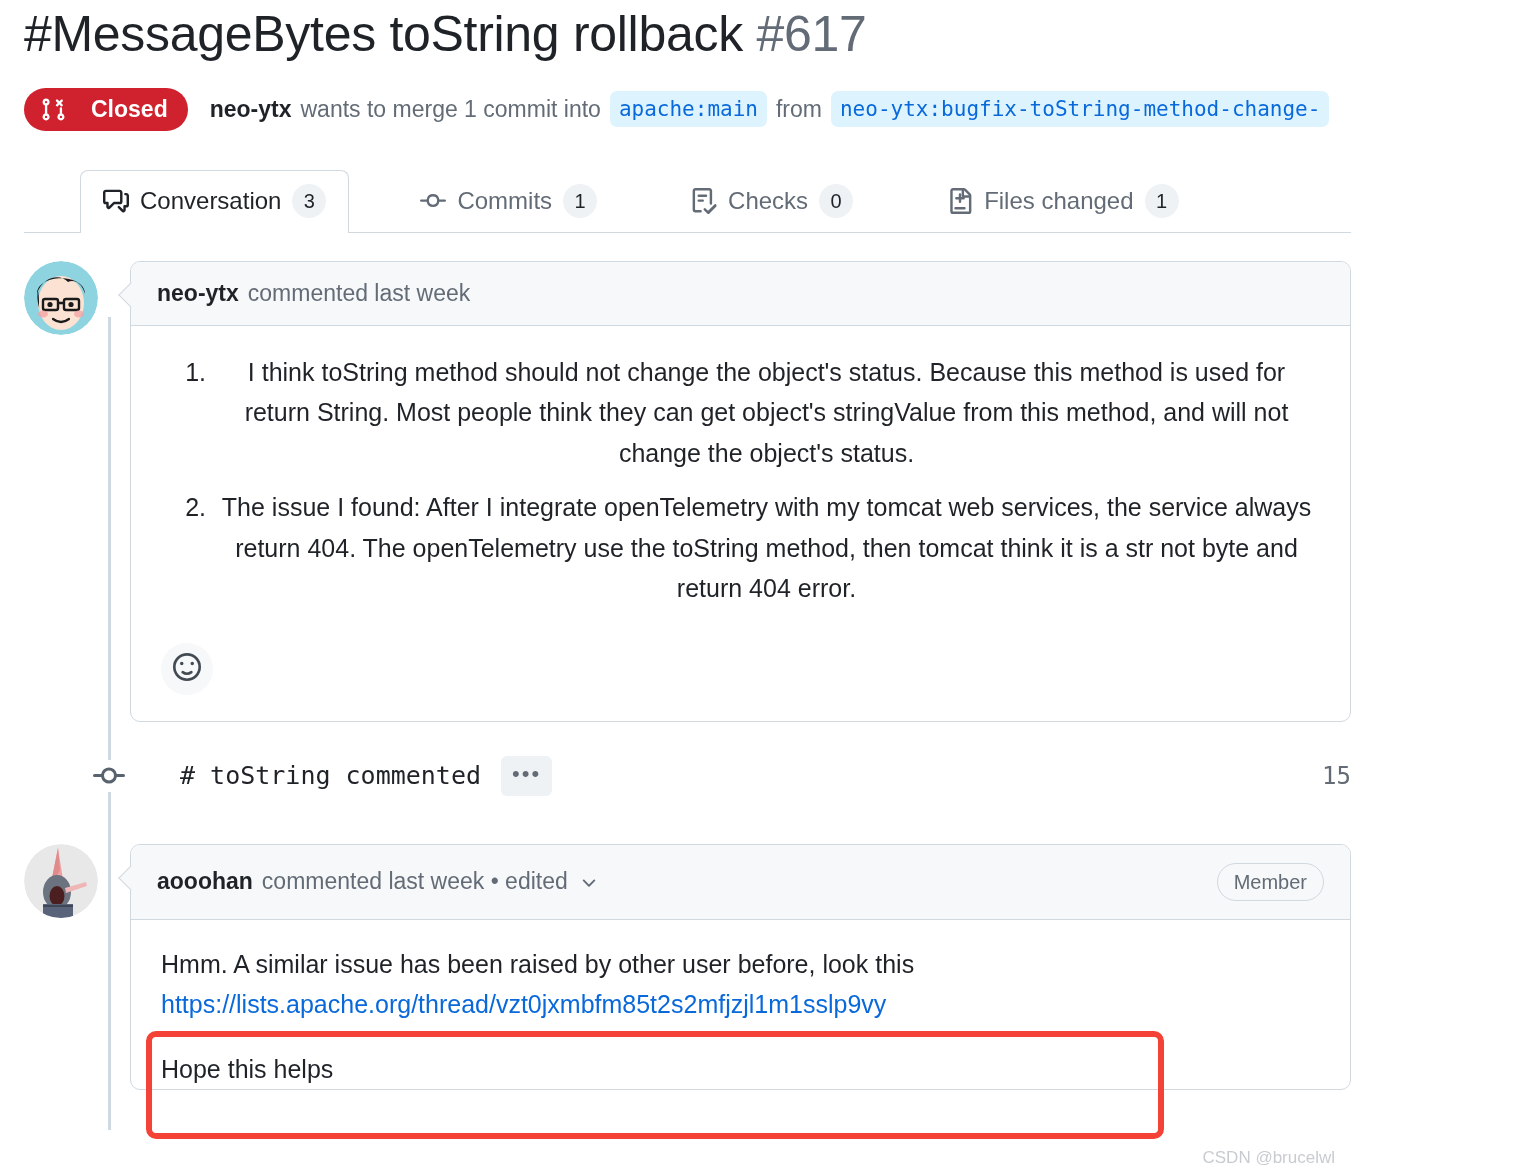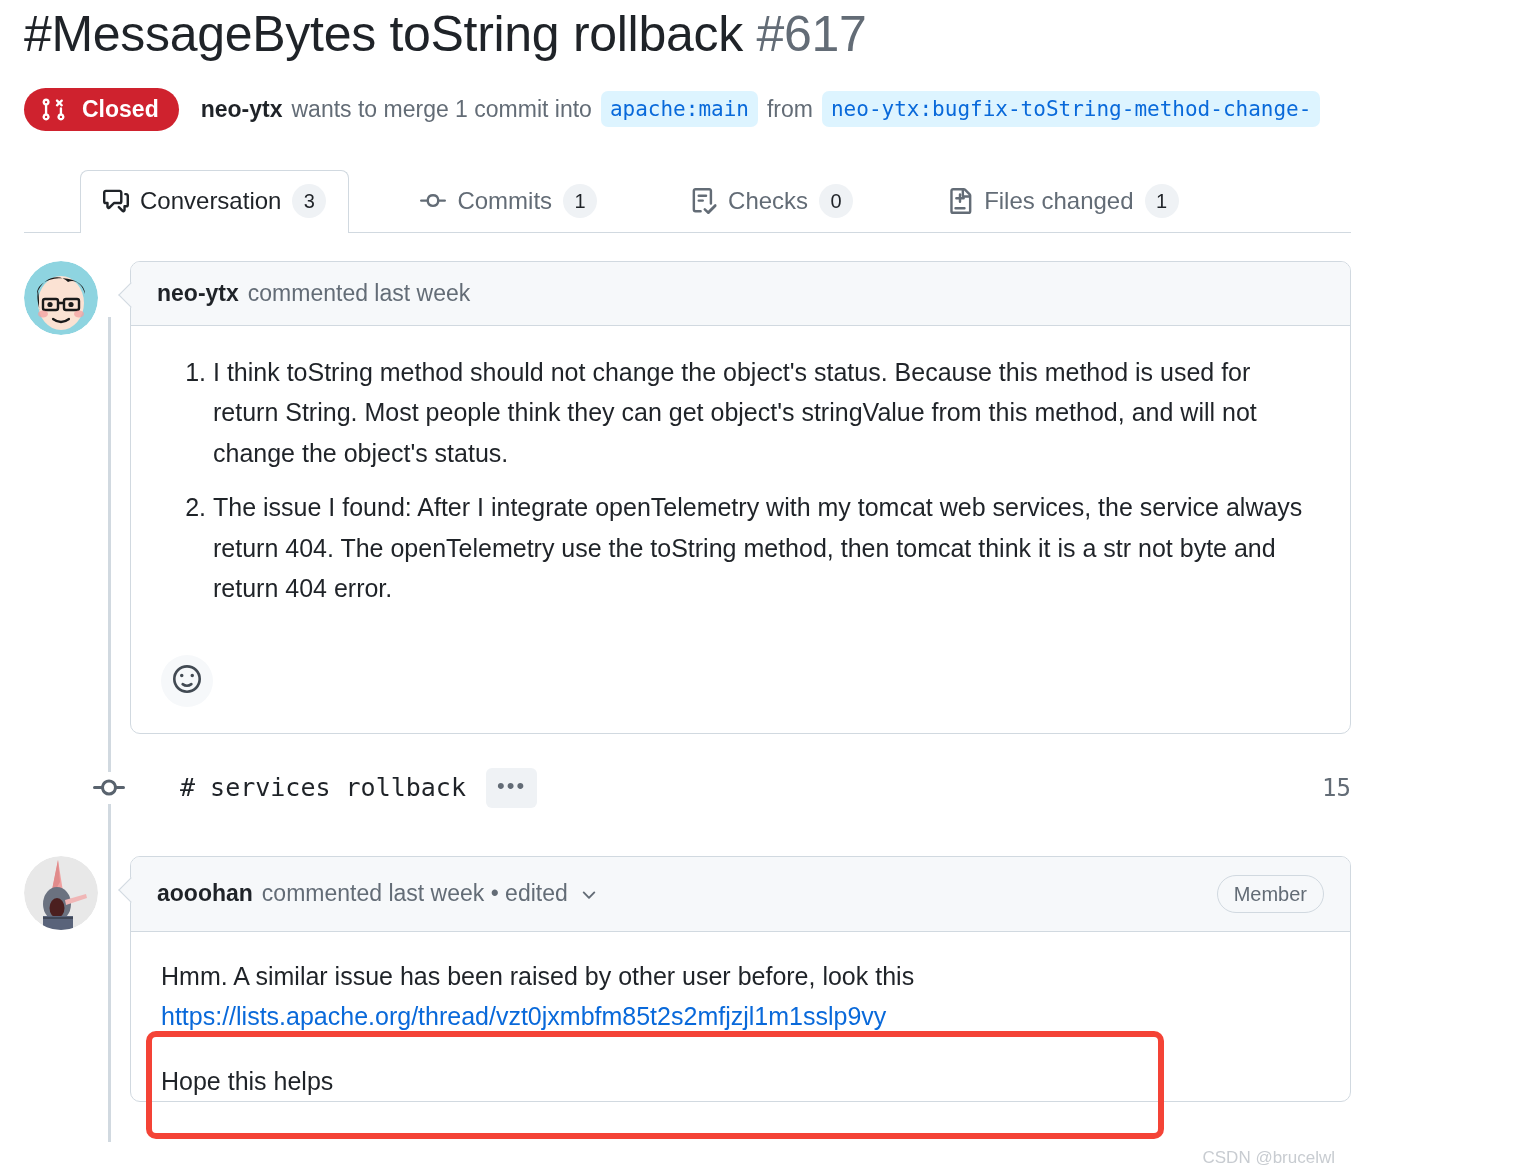--- a/index.html
+++ b/index.html
@@ -35,21 +35,21 @@
   .subhead {
     display: flex;
     align-items: center;
     margin-top: 24px;
     white-space: nowrap;
     font-size: 22px;
   }
   .state-badge {
     display: inline-flex;
     align-items: center;
-    gap: 16px;
+    gap: 25px;
     background: #cf222e;
     color: #ffffff;
     border-radius: 999px;
     padding: 9px 20px 9px 17px;
     font-size: 23px;
     font-weight: 700;
     line-height: 1;
   }
   .state-badge svg { display: block; }
   .subhead-text {
@@ -205,22 +205,22 @@
   .bubble-body {
     padding: 26px 30px 20px 30px;
   }
   ol.comment-list {
     margin: 0;
     padding-left: 52px;
     font-size: 25px;
     line-height: 1.62;
     color: #1f2328;
   }
-  ol.comment-list li { margin-bottom: 14px; }
-  ol.comment-list li:last-child { margin-bottom: 12px; }
+  ol.comment-list li { margin-bottom: 14px; text-align: center; }
+  ol.comment-list li:last-child { margin-bottom: 0; }
 
   .reactions {
     padding: 14px 30px 26px 30px;
   }
   .reaction-btn {
     width: 52px; height: 52px;
     border-radius: 50%;
     background: #f6f8fa;
     border: 1px solid transparent;
     display: inline-flex;
@@ -427,21 +427,21 @@
       </div>
     </div>
 
     <div class="tl-commit">
       <div class="commit-dot">
         <svg width="32" height="32" viewBox="0 0 16 16" fill="#59636e" aria-hidden="true">
           <path d="M11.93 8.5a4.002 4.002 0 0 1-7.86 0H.75a.75.75 0 0 1 0-1.5h3.32a4.002 4.002 0 0 1 7.86 0h3.32a.75.75 0 0 1 0 1.5Zm-1.43-.75a2.5 2.5 0 1 0-5 0 2.5 2.5 0 0 0 5 0Z"></path>
         </svg>
       </div>
       <div class="commit-content">
-        <span class="commit-msg"># services rollback</span>
+        <span class="commit-msg"># toString commented</span>
         <span class="commit-ellipsis">•••</span>
         <span class="commit-sha">15</span>
       </div>
     </div>
 
     <div class="tl-item second">
       <div class="avatar">
         <svg width="74" height="74" viewBox="0 0 74 74" aria-hidden="true">
           <circle cx="37" cy="37" r="37" fill="#e8e8e8"></circle>
           <path d="M26 44 L34 4 L40 42 Z" fill="#f0a0a0"></path>

